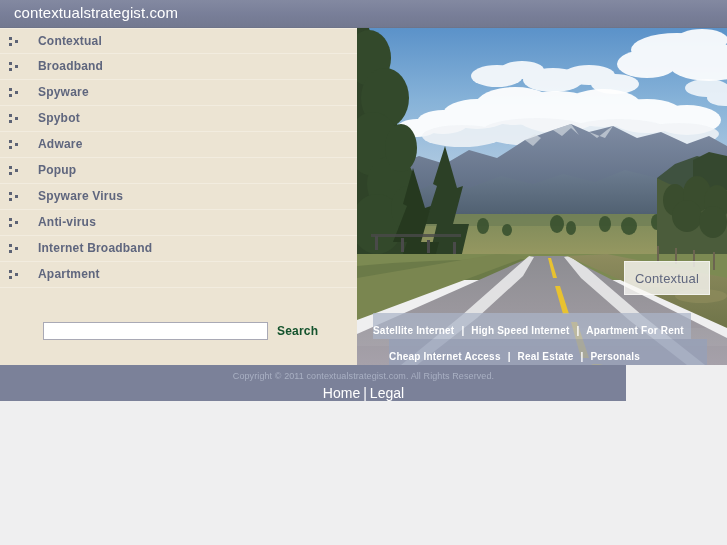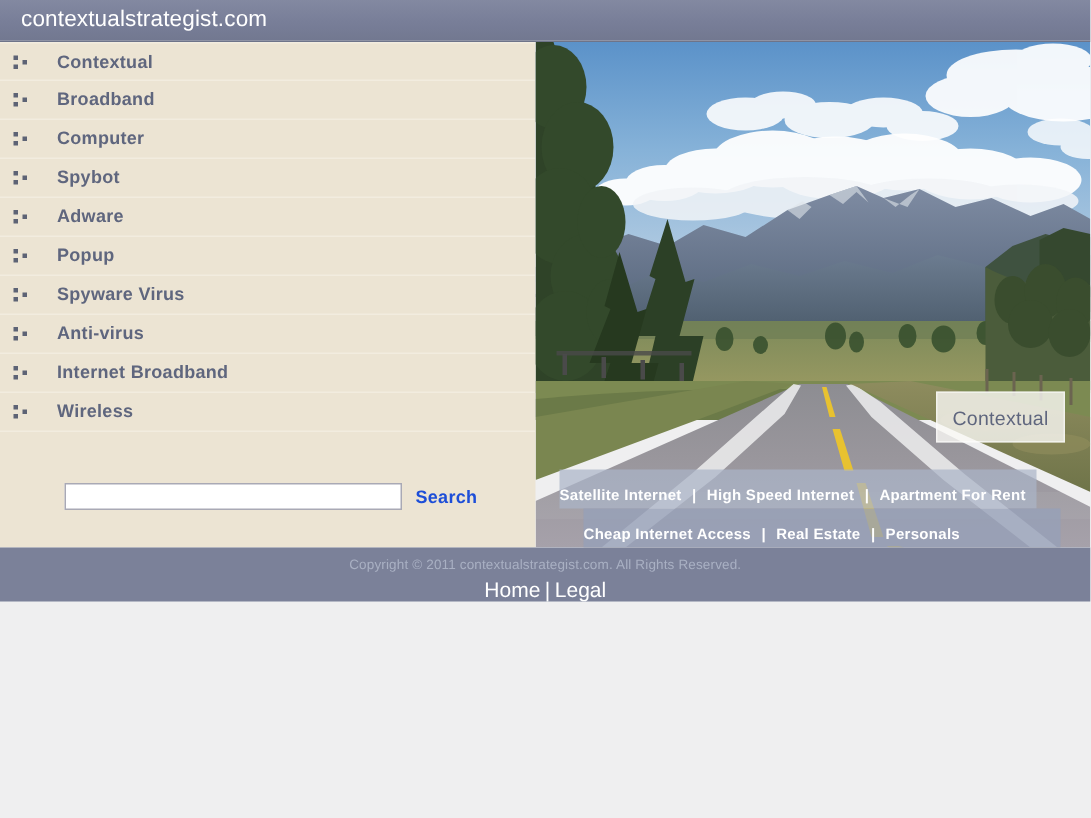--- a/index.html
+++ b/index.html
@@ -112,21 +112,21 @@
     font-size: 12px;
     color: #333;
     padding: 1px 3px;
     outline: none;
   }
   #search-button {
     position: absolute;
     left: 277px; top: 8px;
     font-size: 12px;
     font-weight: bold;
-    color: #1d4ed8;
+    color: #14532d;
     background: transparent;
     border: none;
     padding: 0;
     cursor: pointer;
     font-family: "Liberation Sans", sans-serif;
     letter-spacing: .2px;
   }
 
   
   #right-col {
@@ -188,21 +188,21 @@
     font-size: 10px;
     color: #ffffff;
     padding: 0 7px;
     font-weight: bold;
   }
 
   
   #footer {
     position: absolute;
     left: 0; top: 365px;
-    width: 727px; height: 36px;
+    width: 626px; height: 36px;
     background: #7b8199;
     text-align: center;
   }
   #copyright {
     position: absolute;
     left: 0; top: 6px;
     width: 727px;
     font-size: 9px;
     color: #a9b0c3;
     letter-spacing: .1px;
@@ -248,21 +248,21 @@
               <i class="b3"></i>
             </span>
             <span class="nav-label">Broadband</span>
           </li>
           <li class="nav-item">
             <span class="bullet-icon">
               <i class="b1"></i>
               <i class="b2"></i>
               <i class="b3"></i>
             </span>
-            <span class="nav-label">Computer</span>
+            <span class="nav-label">Spyware</span>
           </li>
           <li class="nav-item">
             <span class="bullet-icon">
               <i class="b1"></i>
               <i class="b2"></i>
               <i class="b3"></i>
             </span>
             <span class="nav-label">Spybot</span>
           </li>
           <li class="nav-item">
@@ -304,21 +304,21 @@
               <i class="b3"></i>
             </span>
             <span class="nav-label">Internet Broadband</span>
           </li>
           <li class="nav-item">
             <span class="bullet-icon">
               <i class="b1"></i>
               <i class="b2"></i>
               <i class="b3"></i>
             </span>
-            <span class="nav-label">Wireless</span>
+            <span class="nav-label">Apartment</span>
           </li>
         </ul>
 
       <div id="search-row">
         <input id="search-input" type="text" placeholder="" style="">
         <button id="search-button">Search</button>
       </div>
     </div>
 
     <div id="right-col">

